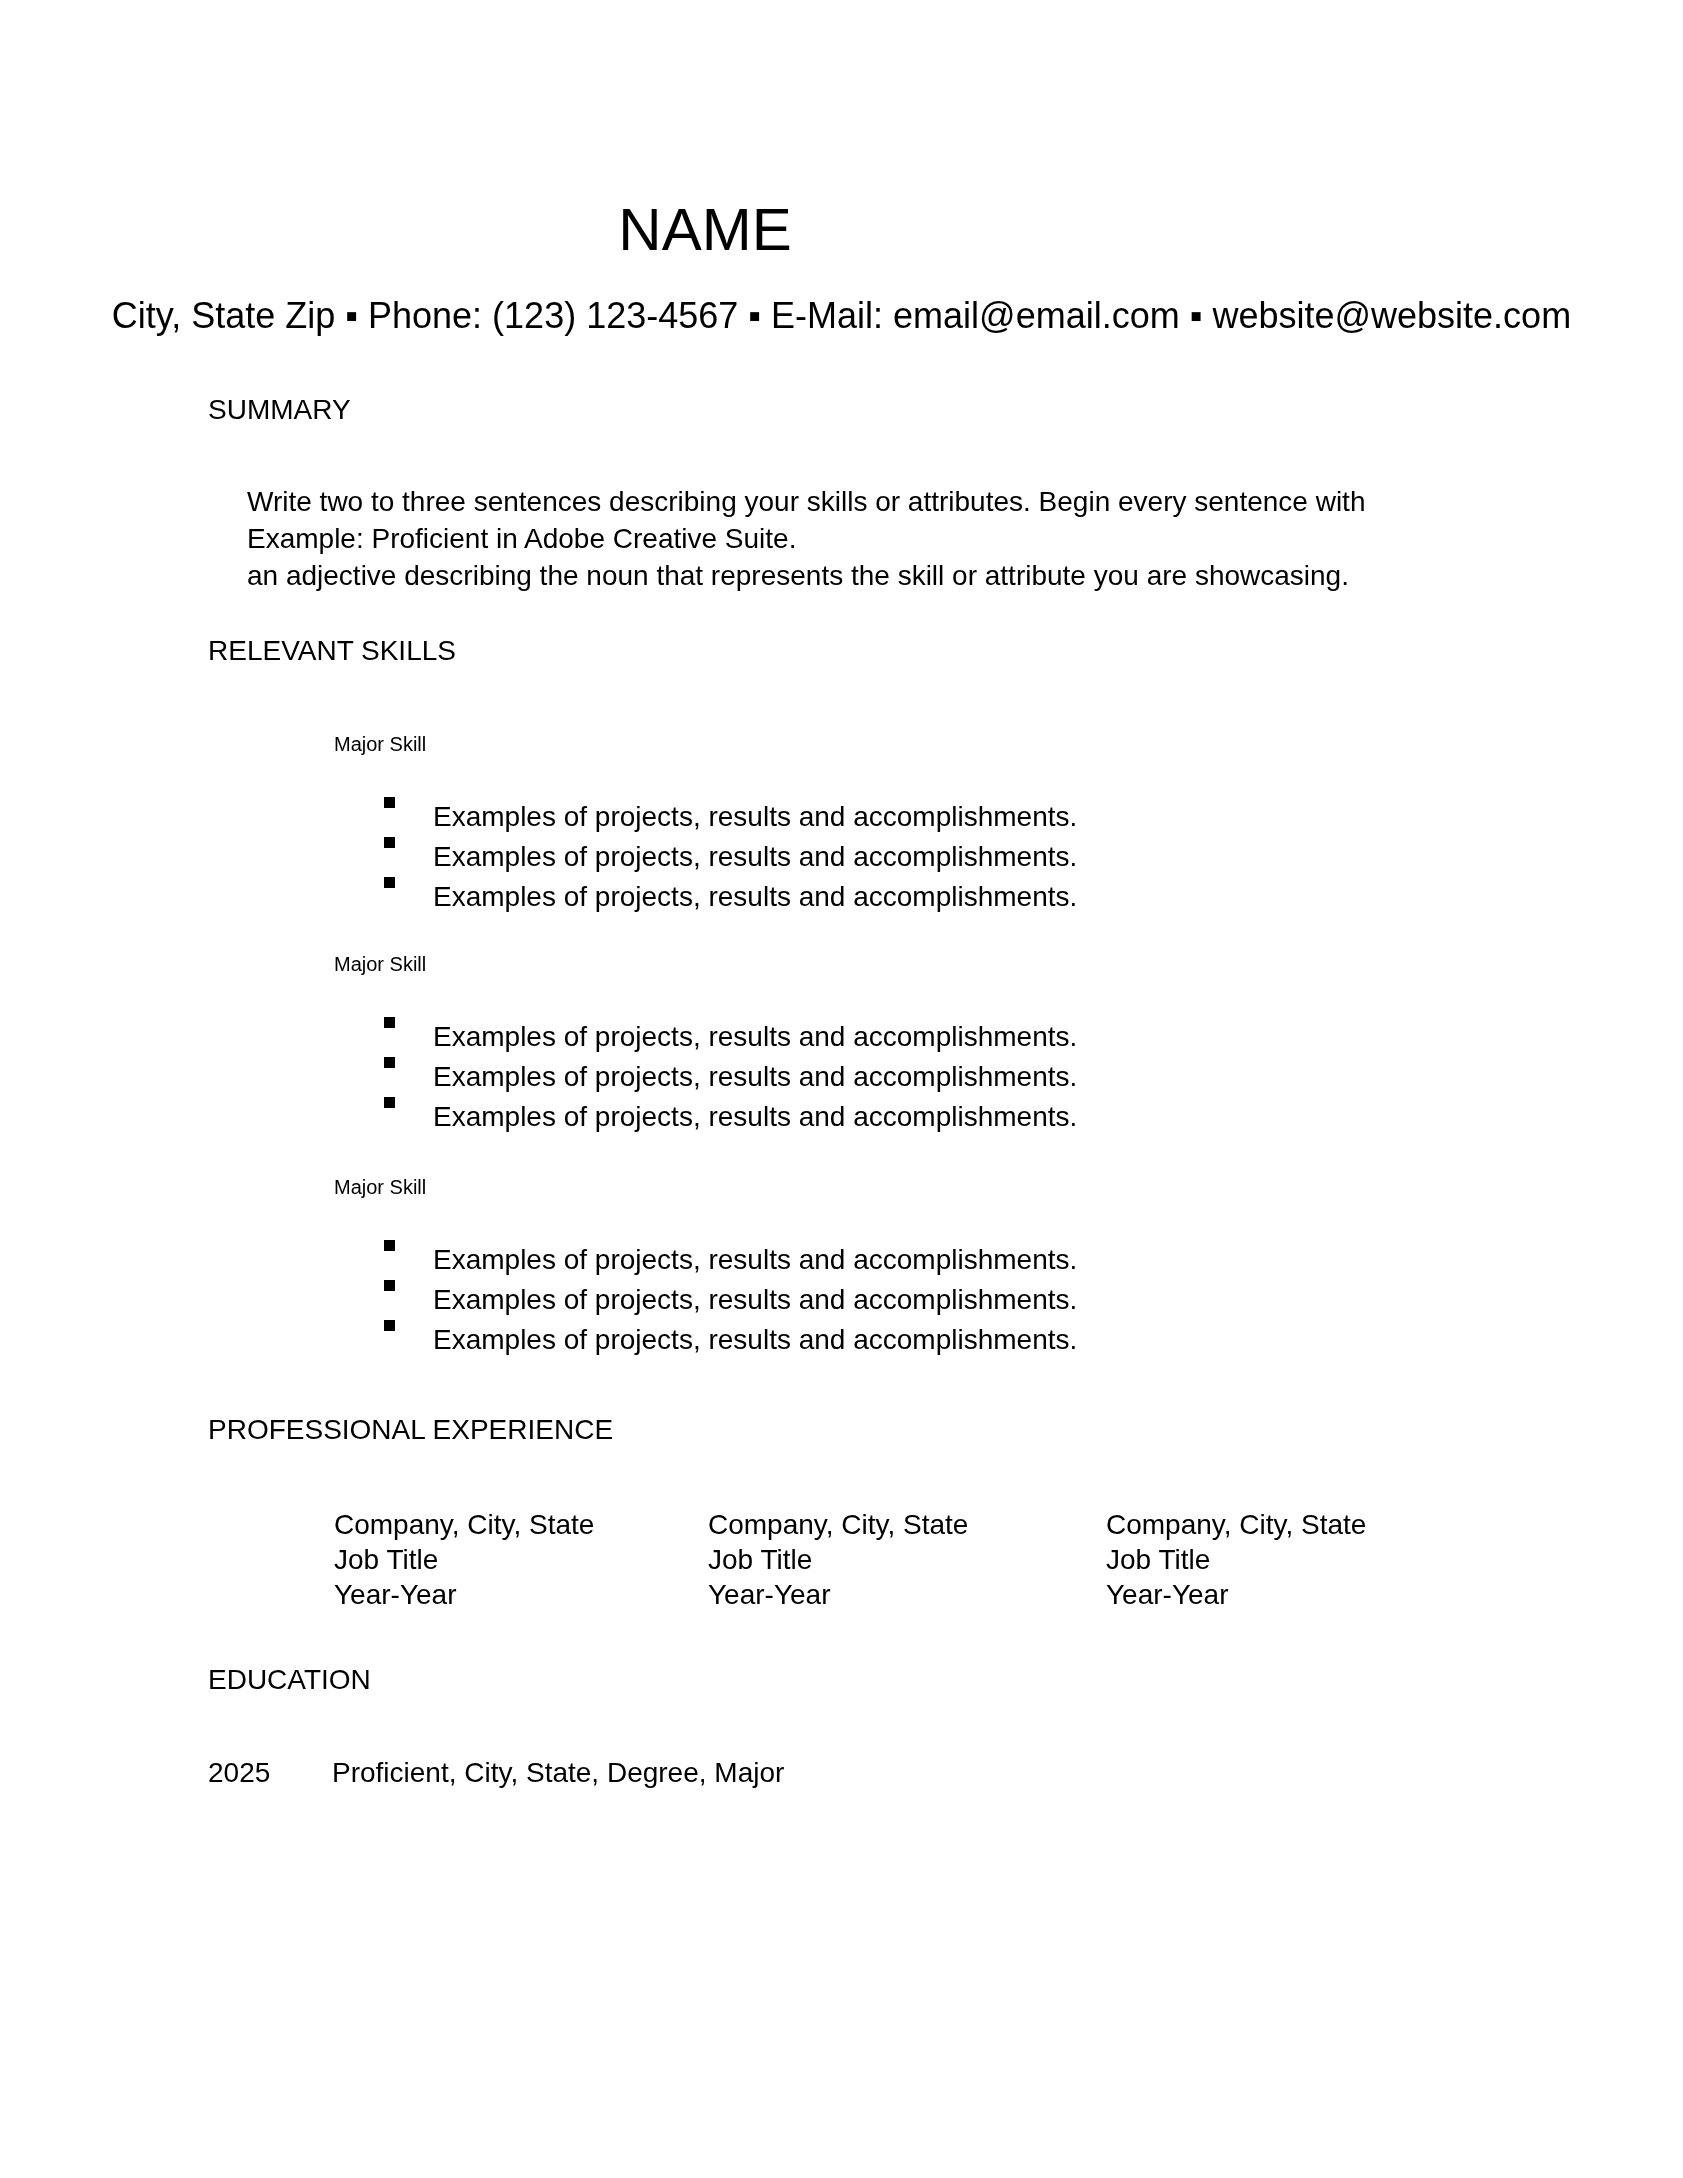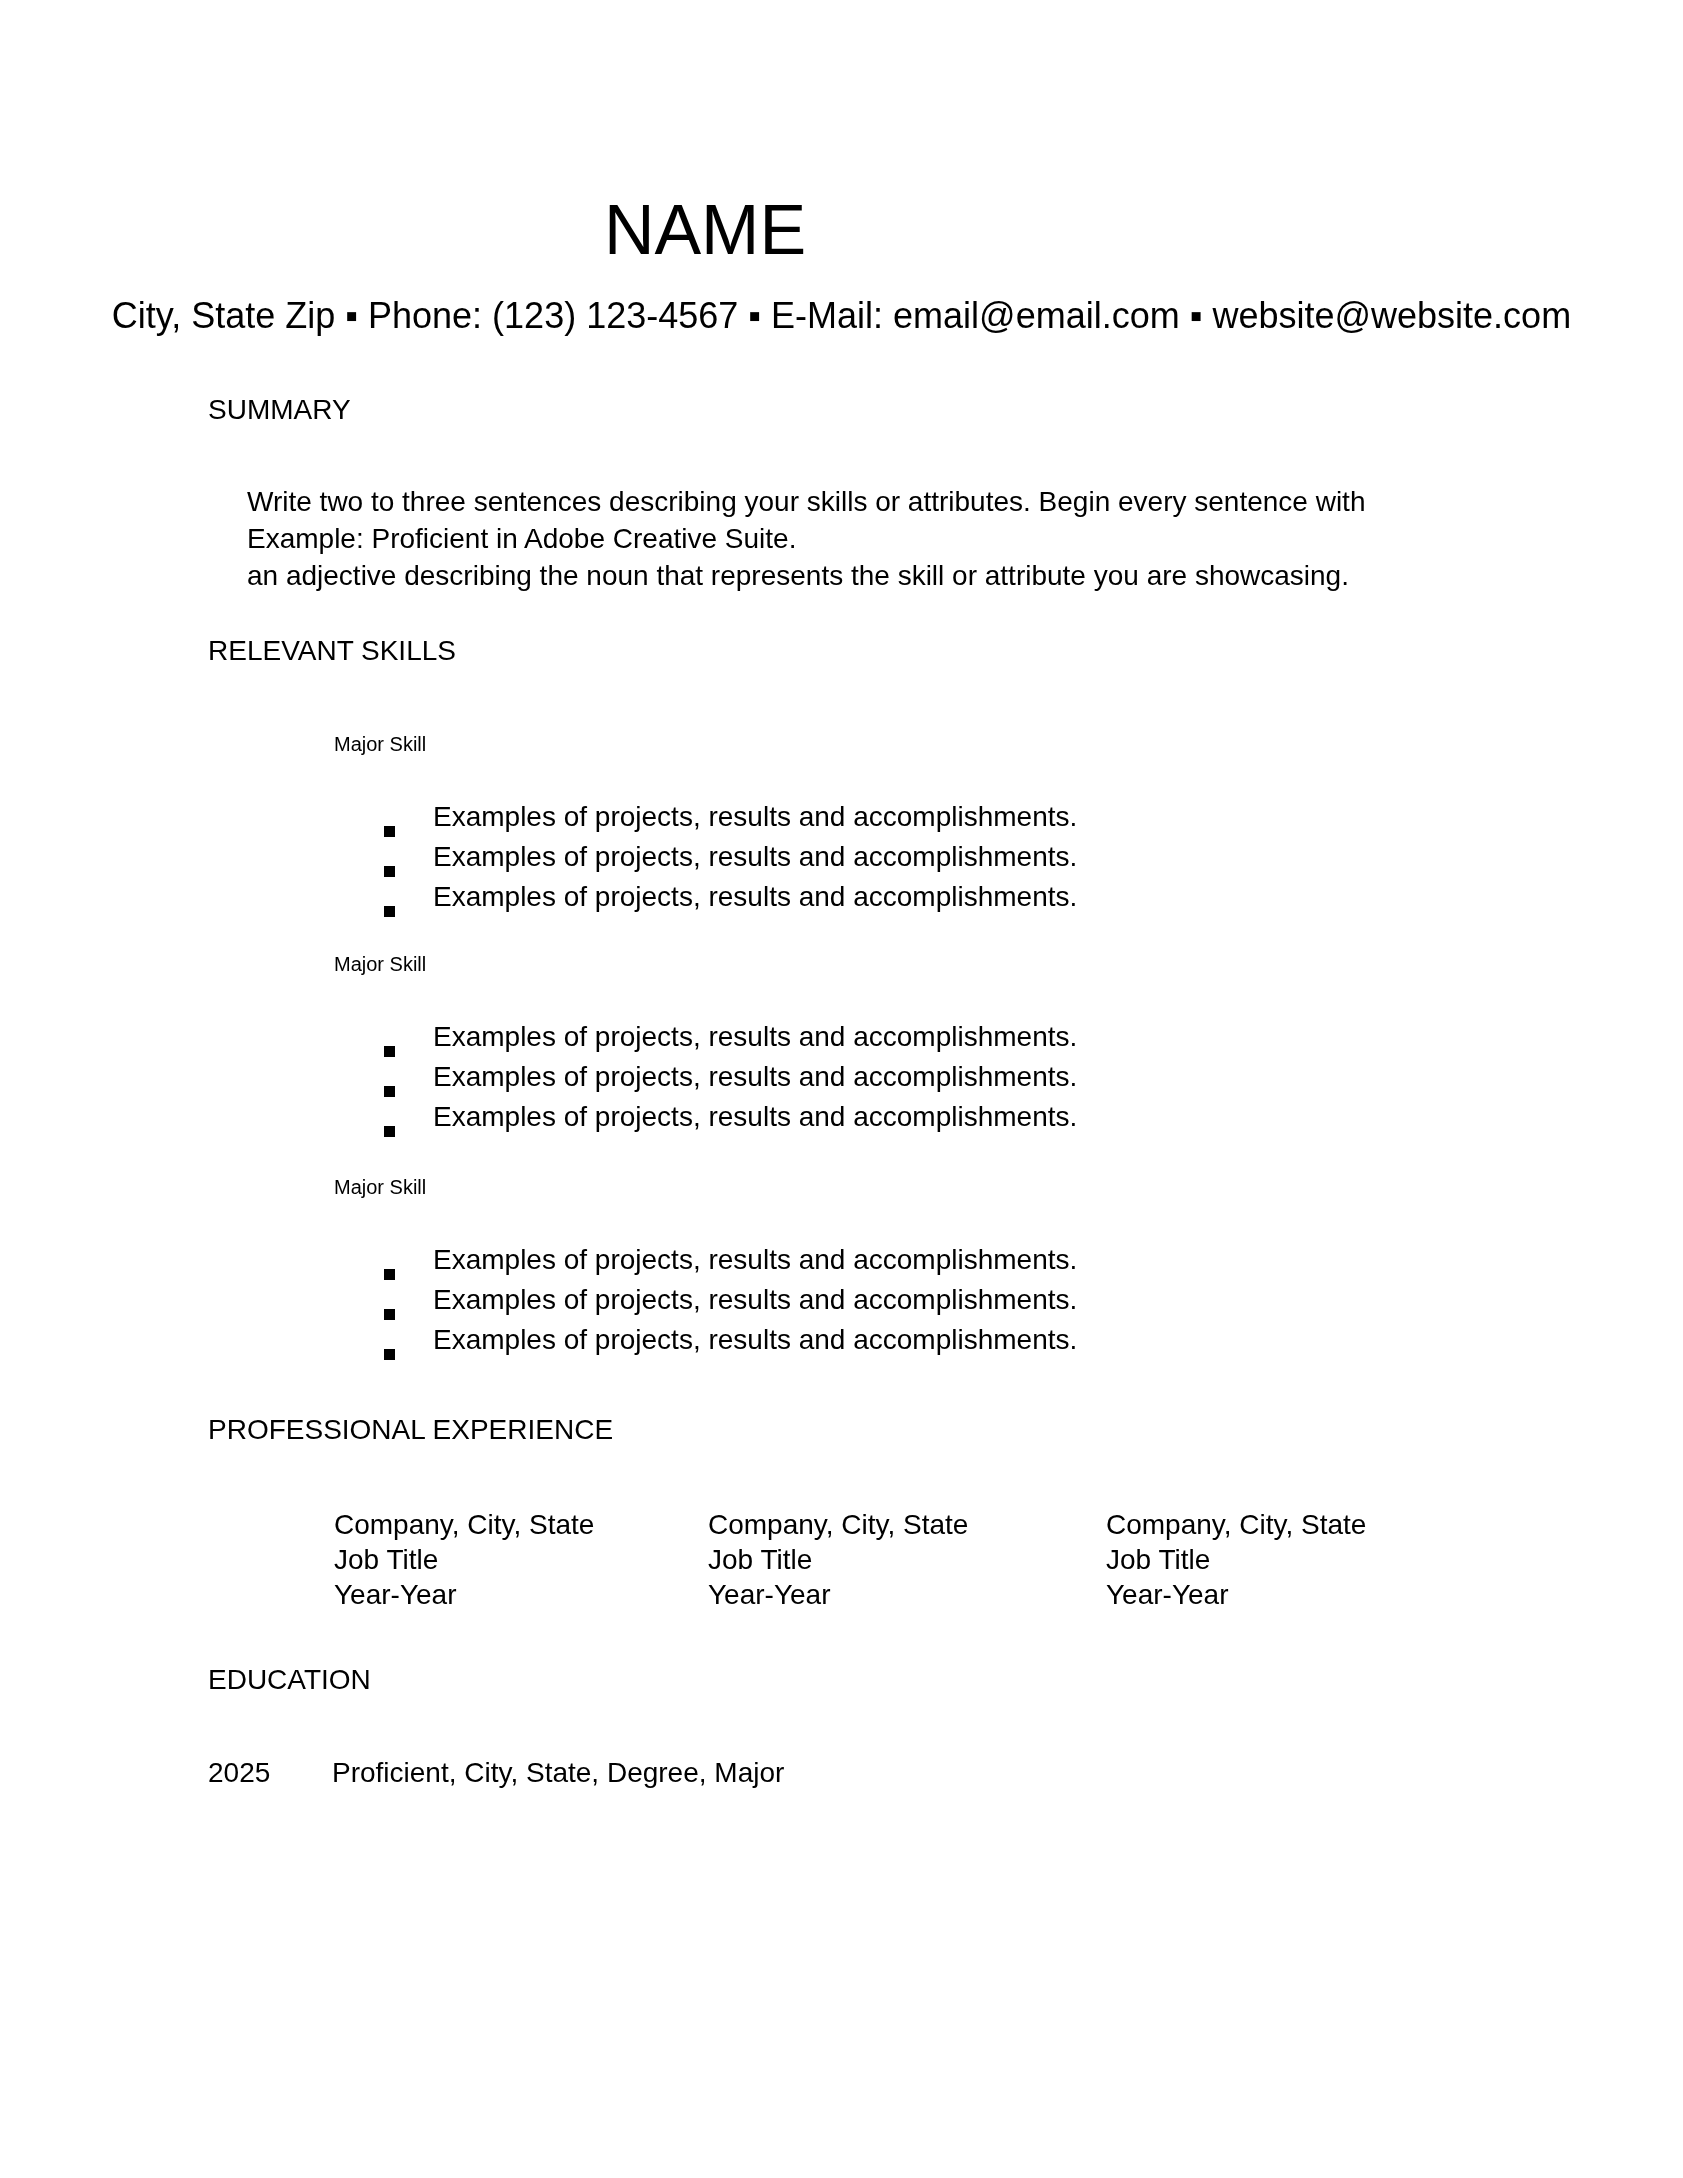--- a/index.html
+++ b/index.html
@@ -15,21 +15,21 @@
     font-family: "Liberation Sans", sans-serif;
     color: #000000;
     overflow: hidden;
   }
   .abs { position: absolute; }
   .name-title {
     left: 0;
     top: 199px;
     width: 1410px;
     text-align: center;
-    font-size: 70px;
+    font-size: 60px;
     line-height: 62px;
     white-space: nowrap;
   }
   .contact-line {
     left: 0;
     top: 302px;
     width: 1683px;
     text-align: center;
     font-size: 36px;
     line-height: 28px;
@@ -58,21 +58,21 @@
     line-height: 28px;
     white-space: nowrap;
   }
   .bullet-list {
     position: absolute;
     left: 384px;
     top: 67px;
   }
   .bullet-item {
     display: flex;
-    align-items: flex-end;
+    align-items: flex-start;
     height: 40px;
     font-size: 28px;
     white-space: nowrap;
   }
   .bullet-square {
     width: 11px;
     height: 11px;
     background: #000000;
     flex: 0 0 auto;
   }

